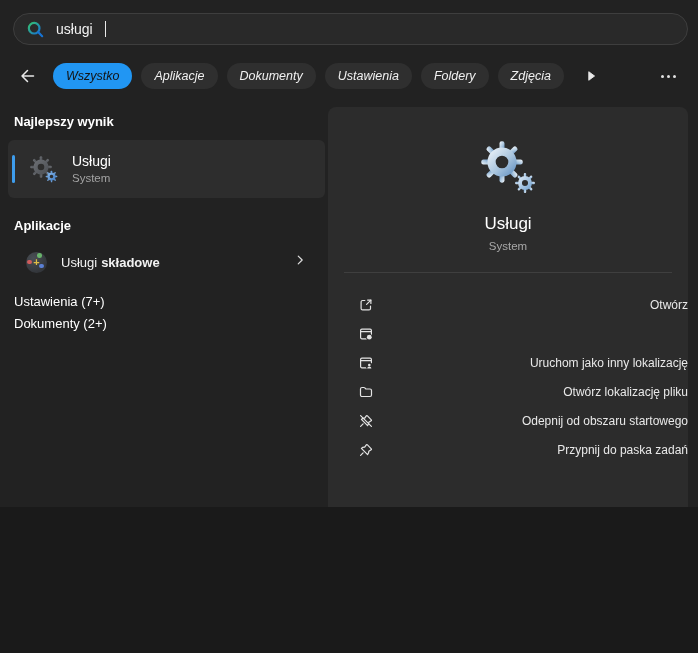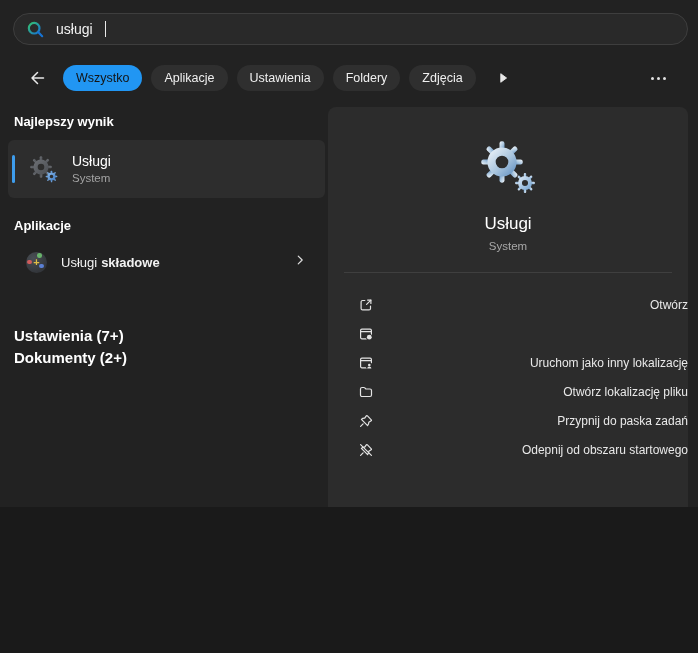--- a/index.html
+++ b/index.html
@@ -15,21 +15,21 @@
     background:#292929;border:1px solid #3e3e3e;border-radius:17px;
     display:flex;align-items:center;padding:0 12px;gap:11px;
   }
   .search-text{font-size:14px;color:#f2f2f2;line-height:32px;}
   .caret{display:inline-block;width:1.5px;height:16px;background:#e9e9e9;margin-left:1px;
     vertical-align:-3px;animation:blink 1.1s steps(1) infinite;}
   @keyframes blink{50%{opacity:0;}}
   
   .tabs{
     position:absolute;left:0;top:61px;width:100%;height:30px;box-sizing:border-box;
-    display:flex;align-items:flex-end;padding:0 24px;gap:9px;
+    display:flex;align-items:center;padding:0 14px;gap:9px;font-style:italic;
   }
   .back-btn{width:26px;height:26px;display:flex;align-items:center;justify-content:center;
     margin-right:4px;border-radius:4px;}
   .pill{
     height:26px;padding:0 13px;border-radius:13px;background:#2f2f2f;
     color:#f0f0f0;font-size:12.5px;display:flex;align-items:center;white-space:nowrap;
   }
   .pill.selected{background:#2196f3;color:#141414;}
   .more-btn{width:26px;height:26px;display:flex;align-items:center;justify-content:center;margin-left:5px;}
   .overflow-btn{margin-left:auto;display:flex;gap:3px;align-items:center;height:26px;padding:0 8px;}
@@ -53,21 +53,21 @@
   }
   .app-text{font-size:13px;color:#f2f2f2;}
   .app-text .bold{font-weight:700;margin-top:19px;}
   .app-text .reg{margin-right:4px;}
   .row-chevron{position:absolute;right:18px;top:50%;transform:translateY(-50%);}
   .com-icon{position:relative;width:21px;height:21px;border-radius:50%;
     background:radial-gradient(circle at 35% 30%,#4a4f55,#33363b 70%);flex:0 0 auto;}
   .com-dot{position:absolute;width:4.5px;height:4.5px;border-radius:50%;}
   .com-plus{position:absolute;left:0;top:0;width:100%;height:100%;display:flex;align-items:center;
     justify-content:center;font-size:11px;font-weight:700;color:#e0bd45;line-height:1;}
-  .group-header{position:absolute;left:14px;font-size:15px;font-weight:700;color:#ffffff;cursor:default;margin-top:33px;}
+  .group-header{position:absolute;left:14px;font-size:13px;font-weight:400;color:#ffffff;cursor:default;}
   
   .preview{
     position:absolute;left:328px;top:107px;width:360px;height:546px;box-sizing:border-box;
     background:#2c2c2c;border-radius:8px 8px 0 0;
   }
   .hero-icon{position:relative;width:62px;height:58px;margin:32px auto 0;}
   .hero-icon svg{position:absolute;}
   .preview-title{margin-top:17px;text-align:center;font-size:17px;color:#ffffff;}
   .preview-sub{margin-top:6px;text-align:center;font-size:11.5px;color:#a8a8a8;}
   .divider{height:1px;background:#3f3f3f;margin:20px 16px 0;}
@@ -98,20 +98,21 @@
   </div>
 
   <div class="tabs">
     <div class="back-btn">
       <svg width="20" height="20" viewBox="0 0 20 20">
         <path d="M10.5 4.5 L5 10 L10.5 15.5 M5 10 H16.5" fill="none" stroke="#e8e8e8" stroke-width="1.5" stroke-linecap="round" stroke-linejoin="round"></path>
       </svg>
     </div>
     <div class="pill selected">Wszystko</div>
     <div class="pill">Aplikacje</div>
+    <div class="pill">Dokumenty</div>
     <div class="pill">Ustawienia</div>
     <div class="pill">Foldery</div>
     <div class="pill">Zdjęcia</div>
     <div class="more-btn">
       <svg width="16" height="16" viewBox="0 0 18 18">
         <path d="M6.5 4.2 L13 9 L6.5 13.8 Z" fill="#e8e8e8" stroke="#e8e8e8" stroke-width="1" stroke-linejoin="round"></path>
       </svg>
     </div>
     <div class="overflow-btn">
       <span class="dot"></span>
@@ -280,32 +281,32 @@
           </svg>
         </span>
         <span>Otwórz lokalizację pliku</span>
       </div>
 
       <div class="action-row">
         <span class="action-icon">
           <svg width="16" height="16" viewBox="0 0 16 16">
             <path d="M9.2 2.7 L13.3 6.8 C13.6 7.1 13.5 7.5 13.2 7.7 L10.8 9.3 C10.9 10.6 10.4 11.8 9.6 12.6 L3.4 6.4 C4.2 5.6 5.4 5.1 6.7 5.2 L8.3 2.8 C8.5 2.5 9 2.4 9.2 2.7 Z"></path>
             <path d="M5.1 10.9 L2.6 13.4"></path>
-          </svg>
-        </span>
-        <span>Przypnij do paska zadań</span>
+            <path d="M2.6 2.6 L13.4 13.4"></path>
+          </svg>
+        </span>
+        <span>Odepnij od obszaru startowego</span>
       </div>
 
       <div class="action-row">
         <span class="action-icon">
           <svg width="16" height="16" viewBox="0 0 16 16">
             <path d="M9.2 2.7 L13.3 6.8 C13.6 7.1 13.5 7.5 13.2 7.7 L10.8 9.3 C10.9 10.6 10.4 11.8 9.6 12.6 L3.4 6.4 C4.2 5.6 5.4 5.1 6.7 5.2 L8.3 2.8 C8.5 2.5 9 2.4 9.2 2.7 Z"></path>
             <path d="M5.1 10.9 L2.6 13.4"></path>
-            <path d="M2.6 2.6 L13.4 13.4"></path>
-          </svg>
-        </span>
-        <span>Odepnij od obszaru startowego</span>
+          </svg>
+        </span>
+        <span>Przypnij do paska zadań</span>
       </div>
 
     </div>
   </div>
 
 </div>
 
 </body></html>

